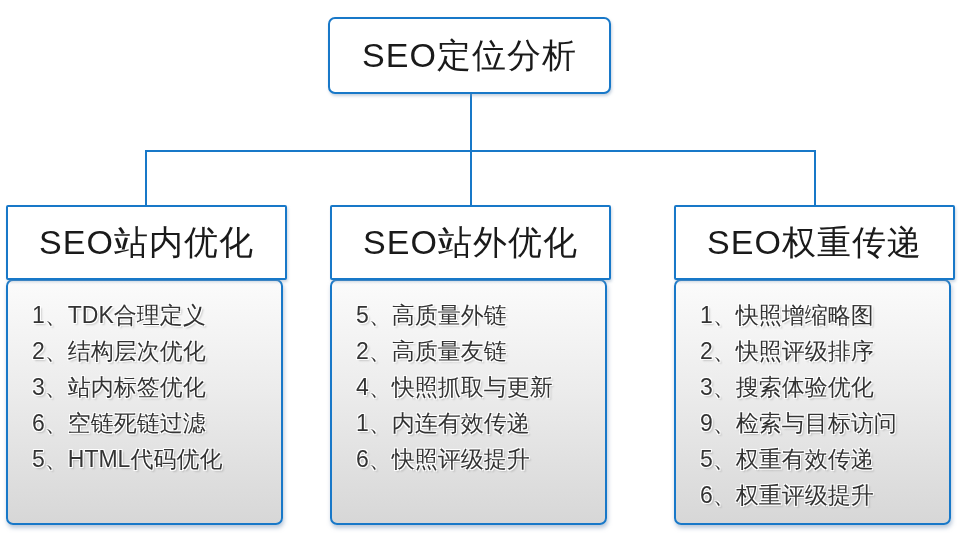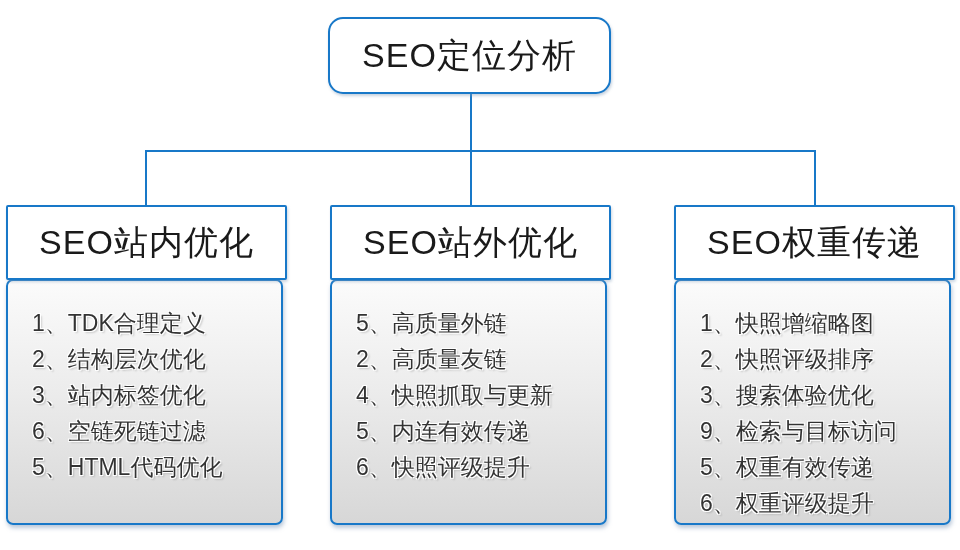--- a/index.html
+++ b/index.html
@@ -24,21 +24,21 @@
   .line.v { width: 2px; }
   .line.h { height: 2px; }
 
   
   .root-box {
     position: absolute;
     left: 328px; top: 17px;
     width: 279px; height: 73px;
     background: var(--box-bg, #ffffff);
     border: 2px solid var(--blue, #1878c8);
-    border-radius: 15px;
+    border-radius: 7px;
     box-shadow: 1px 2px 3px rgba(130, 155, 185, 0.45);
     display: flex;
     align-items: center;
     justify-content: center;
   }
   .root-box .title,
   .col-header .title {
     font-size: 34px;
     color: var(--title-text, #1a1a1a);
     letter-spacing: 1px;
@@ -70,21 +70,21 @@
     left: 0; top: 279px;
     width: 277px; height: 246px;
     background: linear-gradient(to bottom,
                 var(--grad-top, #fbfbfb) 0%,
                 #ececec 45%,
                 var(--grad-bottom, #d7d7d7) 100%);
     border: 2px solid var(--blue, #1878c8);
     border-radius: 7px;
     box-shadow: 1px 3px 4px rgba(130, 155, 185, 0.55);
     z-index: 1;
-    padding: 24px 0 0 24px;
+    padding: 16px 0 0 24px;
     box-sizing: border-box;
   }
 
   .col-body .item {
     font-size: 23px;
     line-height: 36px;
     color: var(--item-text, #333333);
     white-space: nowrap;
     text-shadow:
       -1px -1px 0 #ffffff,
@@ -123,21 +123,21 @@
   </div>
 
   <div class="column col-2">
     <div class="col-header">
       <span class="title">SEO站外优化</span>
     </div>
     <div class="col-body">
       <div class="item">5、高质量外链</div>
       <div class="item">2、高质量友链</div>
       <div class="item">4、快照抓取与更新</div>
-      <div class="item">5、内连有效传递</div>
+      <div class="item">1、内连有效传递</div>
       <div class="item">6、快照评级提升</div>
     </div>
   </div>
 
   <div class="column col-3">
     <div class="col-header">
       <span class="title">SEO权重传递</span>
     </div>
     <div class="col-body">
       <div class="item">1、快照增缩略图</div>

